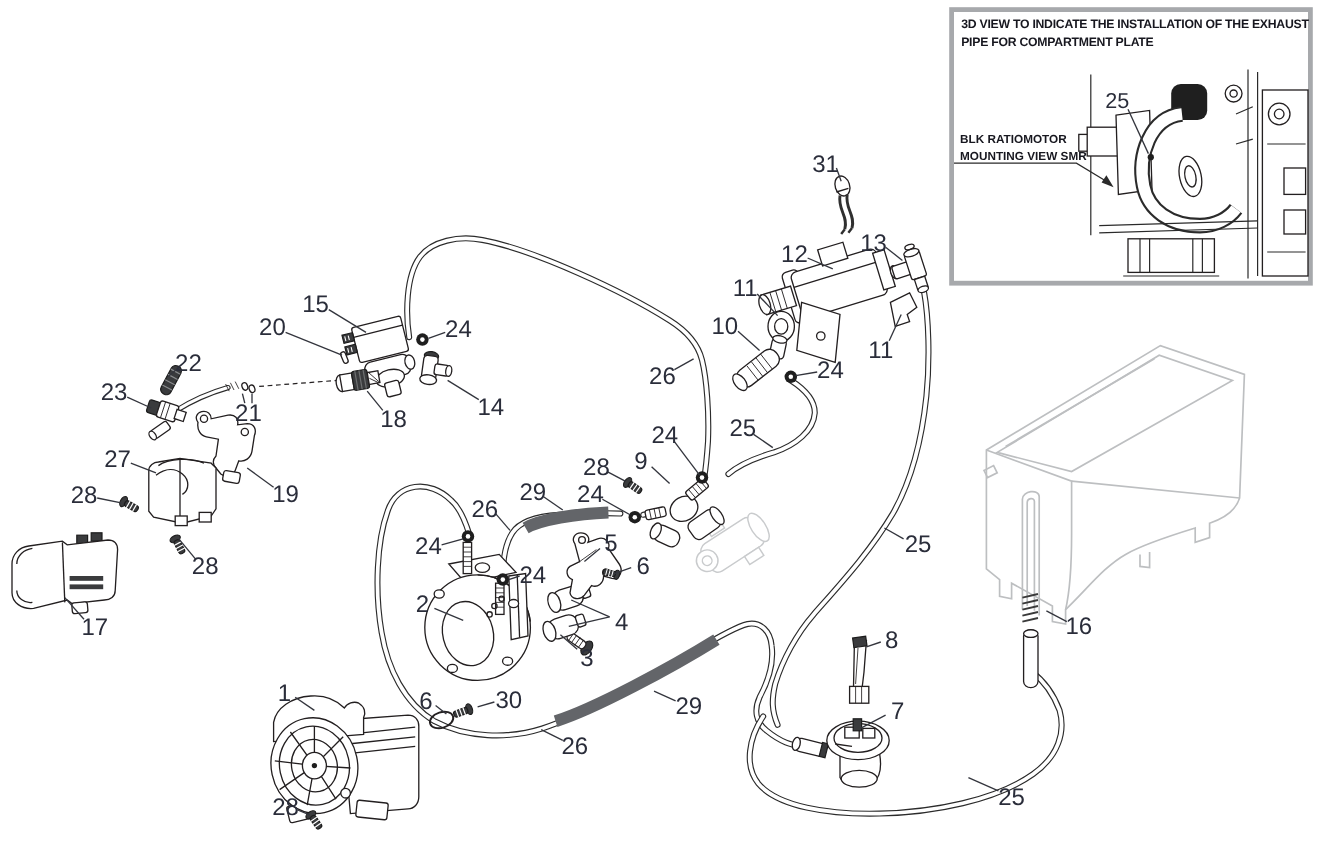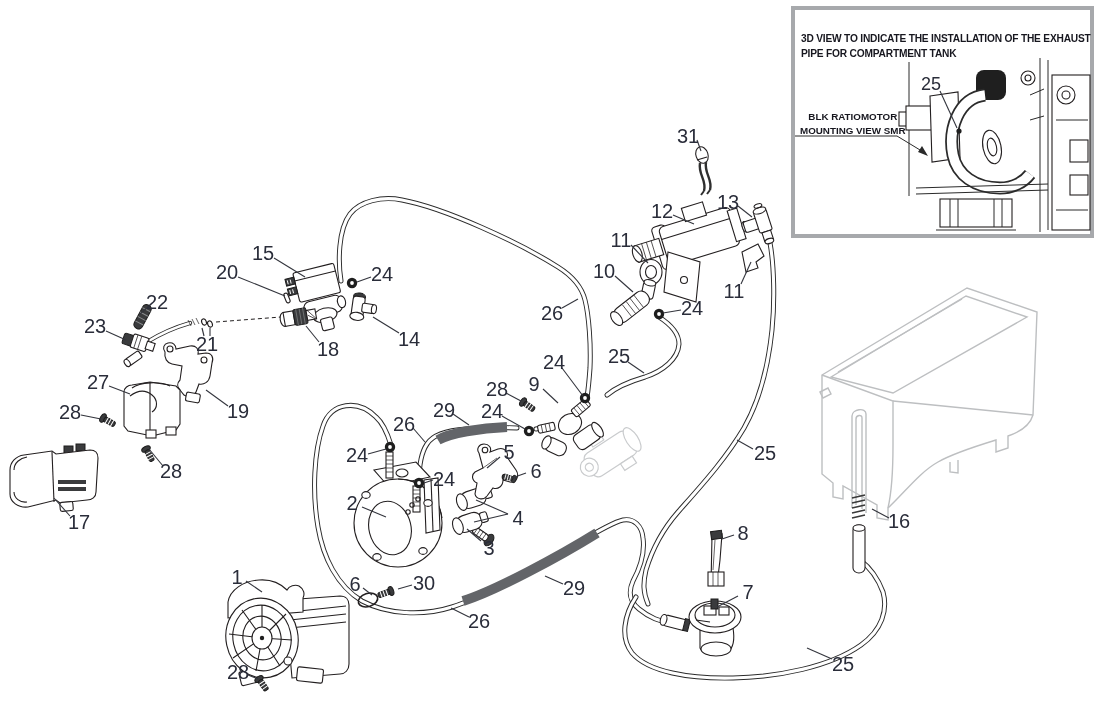--- a/index.html
+++ b/index.html
@@ -16,24 +16,24 @@
   .sleeve{fill:none;stroke:#636569;stroke-width:10;stroke-linecap:butt;}
   .leader{fill:none;stroke:#33353d;stroke-width:1.1;}
   .callout{font-family:"Liberation Sans",sans-serif;font-size:20px;fill:#2a2d3a;text-anchor:middle;}
   .tank{stroke:#bdbfc1;fill:none;stroke-width:1.4;}
   .ghost{stroke:#c9cbcd;fill:#ffffff;stroke-width:1.2;}
   .inset-line{stroke:#2a2a2a;fill:none;stroke-width:1;}
   .pipe-o{fill:none;stroke:#2b2b2b;stroke-width:13;}
   .pipe-i{fill:none;stroke:#ffffff;stroke-width:9.5;}
   .dash{stroke:#231f20;fill:none;stroke-width:1;stroke-dasharray:4 3;}
   .inset-title{position:absolute;left:801px;top:13px;width:292px;font-size:10.2px;
-     font-weight:bold;letter-spacing:-0.2px;color:#17171f;line-height:1.5;margin-top:18px;}
+     font-weight:bold;letter-spacing:-0.2px;color:#17171f;line-height:1.5;}
   .inset-title span{display:block;white-space:nowrap;}
   .inset-sub{position:absolute;left:800px;top:110px;font-size:9.8px;font-weight:bold;
-     color:#17171f;line-height:1.45;text-align:center;}
+     color:#17171f;line-height:1.45;}
   .inset-sub span{display:block;white-space:nowrap;}
 </style>
 </head>
 <body>
 
 <div class="stage">
 <svg width="1100" height="706" viewBox="0 0 1100 706">
   <defs>
     <g id="def-screw">
       <ellipse cx="0" cy="0" rx="2.6" ry="4.6" class="dark"></ellipse>
@@ -498,19 +498,19 @@
         <text x="574" y="595" class="callout">29</text>
         <polyline points="412,585 398,589" class="leader"></polyline>
         <text x="424" y="590" class="callout">30</text>
         <polyline points="697,140 701,151" class="leader"></polyline>
         <text x="688" y="143" class="callout">31</text>
       </g>
 </svg>
 
 <div class="inset-title">
   <span>3D VIEW TO INDICATE THE INSTALLATION OF THE EXHAUST</span>
-  <span>PIPE FOR COMPARTMENT TANK</span>
+  <span>PIPE FOR COMPARTMENT PLATE</span>
 </div>
 <div class="inset-sub">
   <span>BLK RATIOMOTOR</span>
   <span>MOUNTING VIEW SMR</span>
 </div>
 </div>
 
 </body></html>

